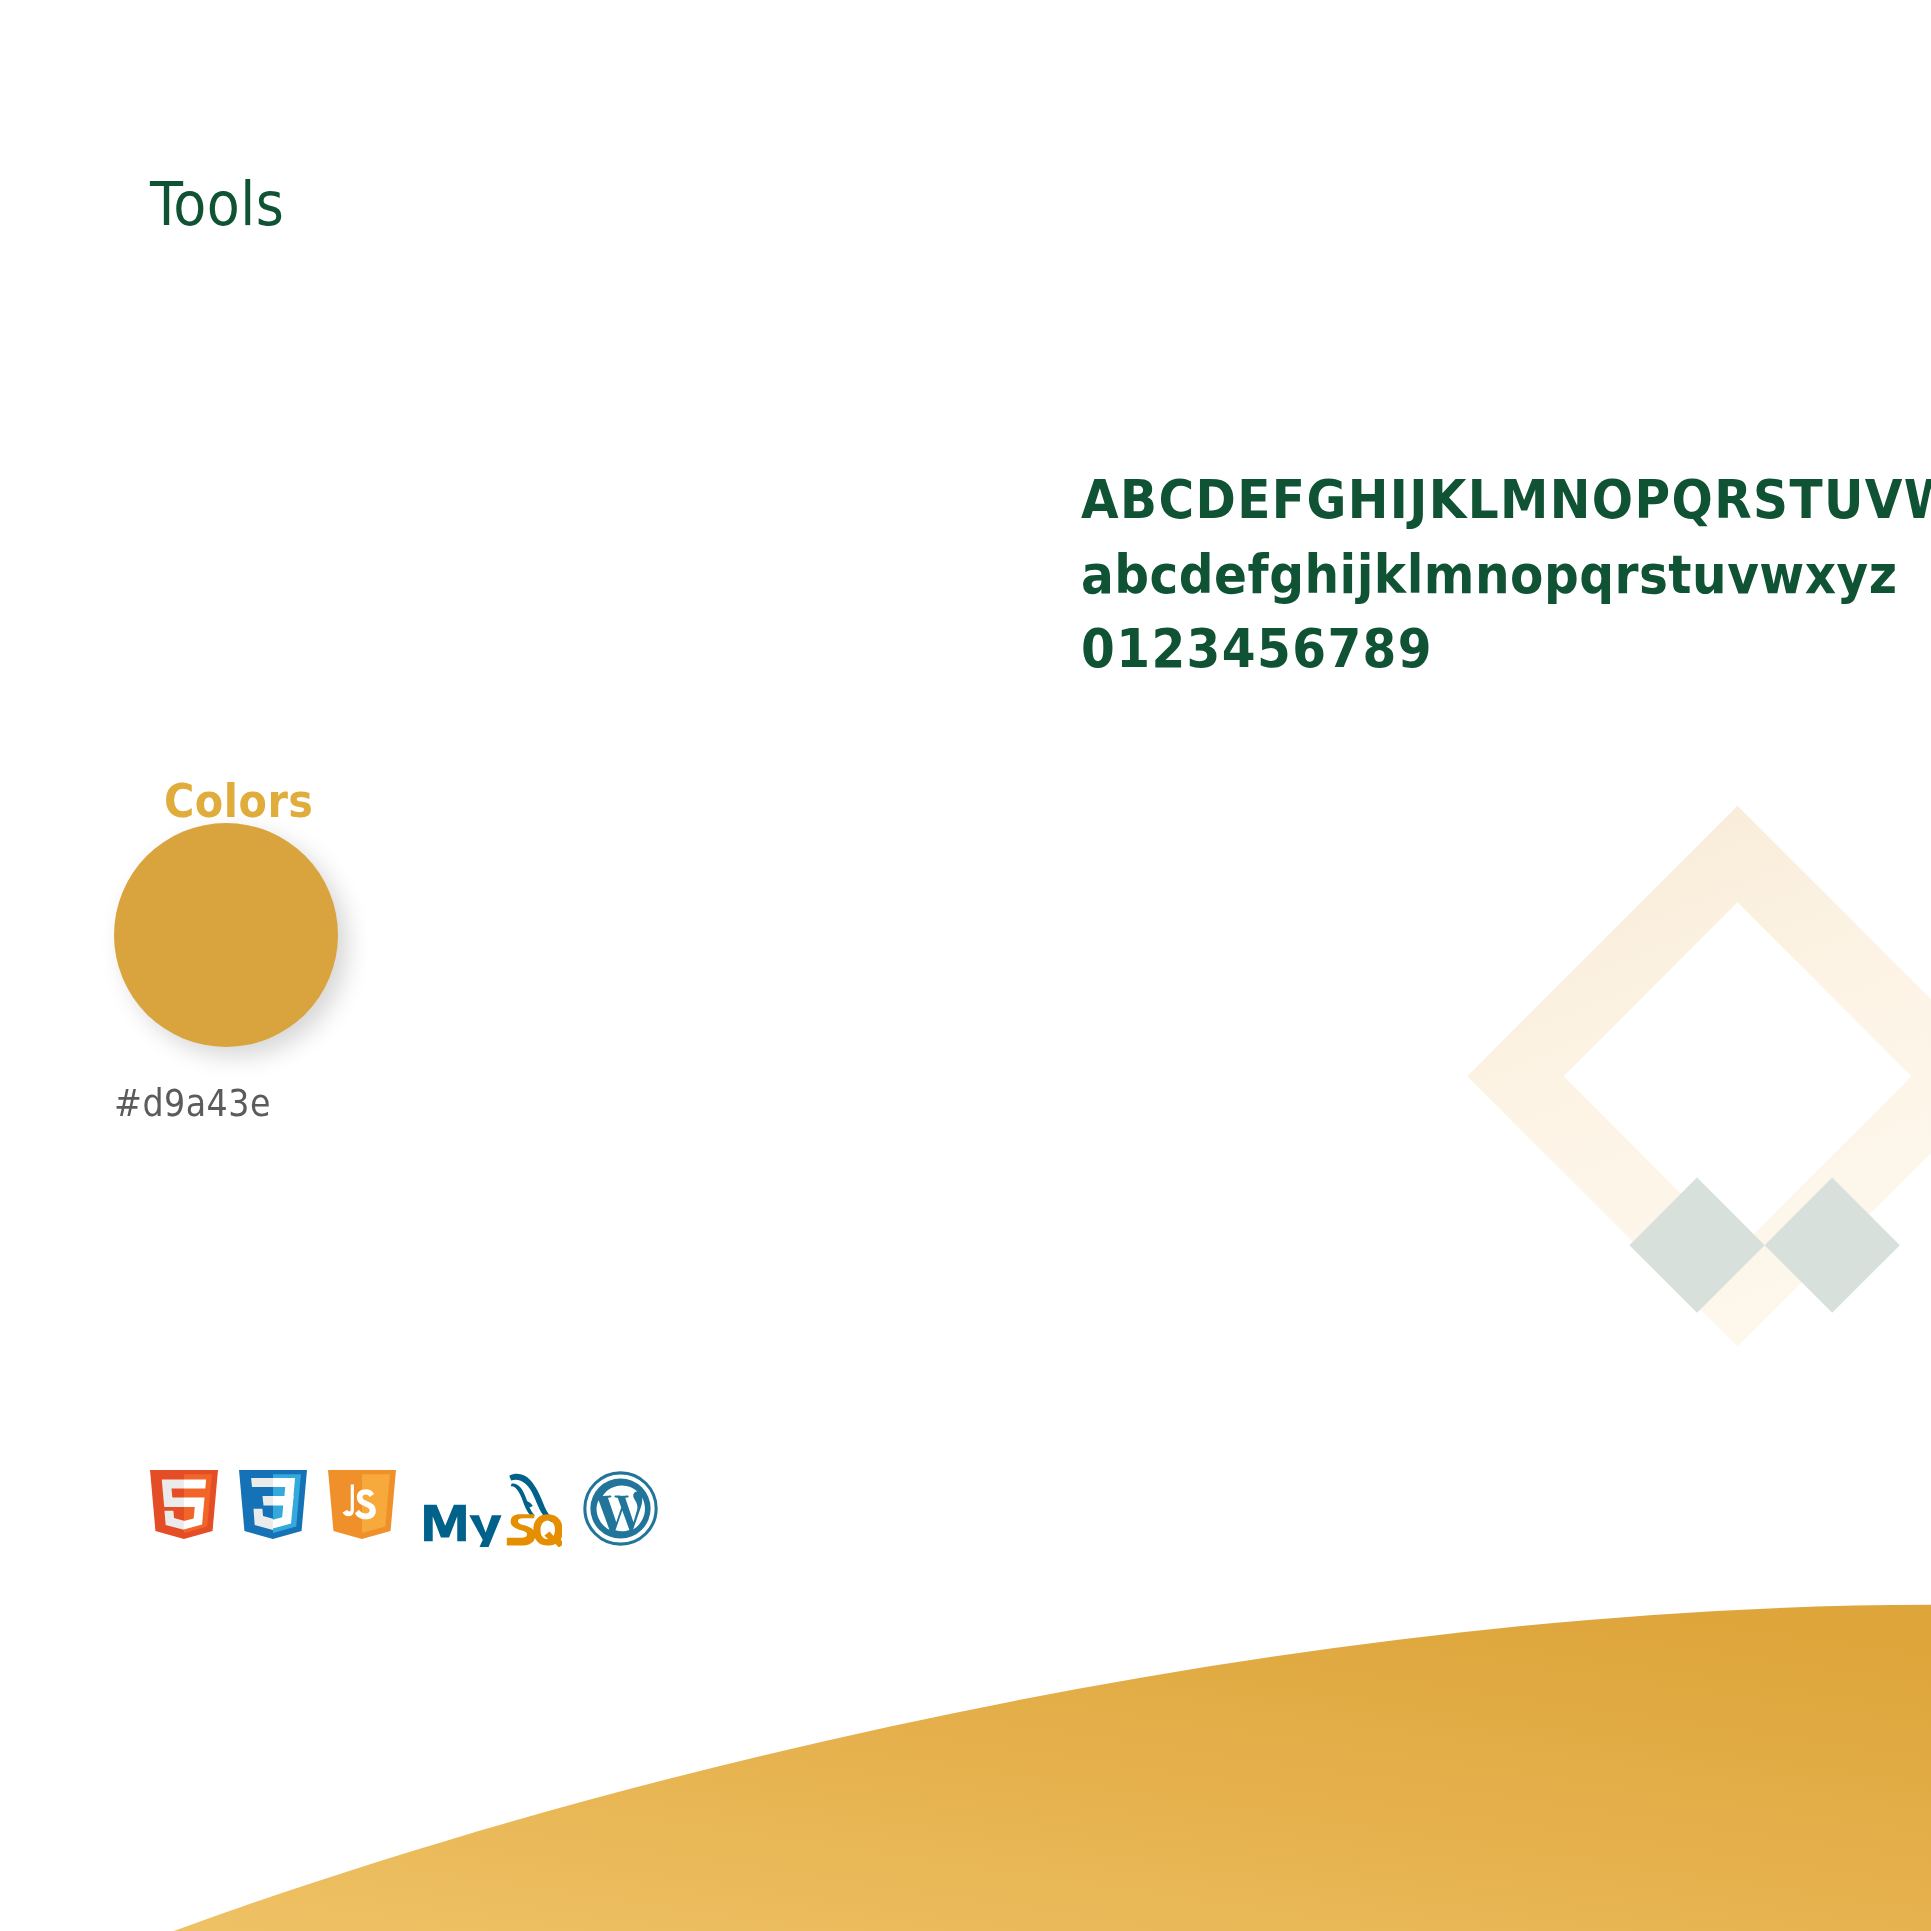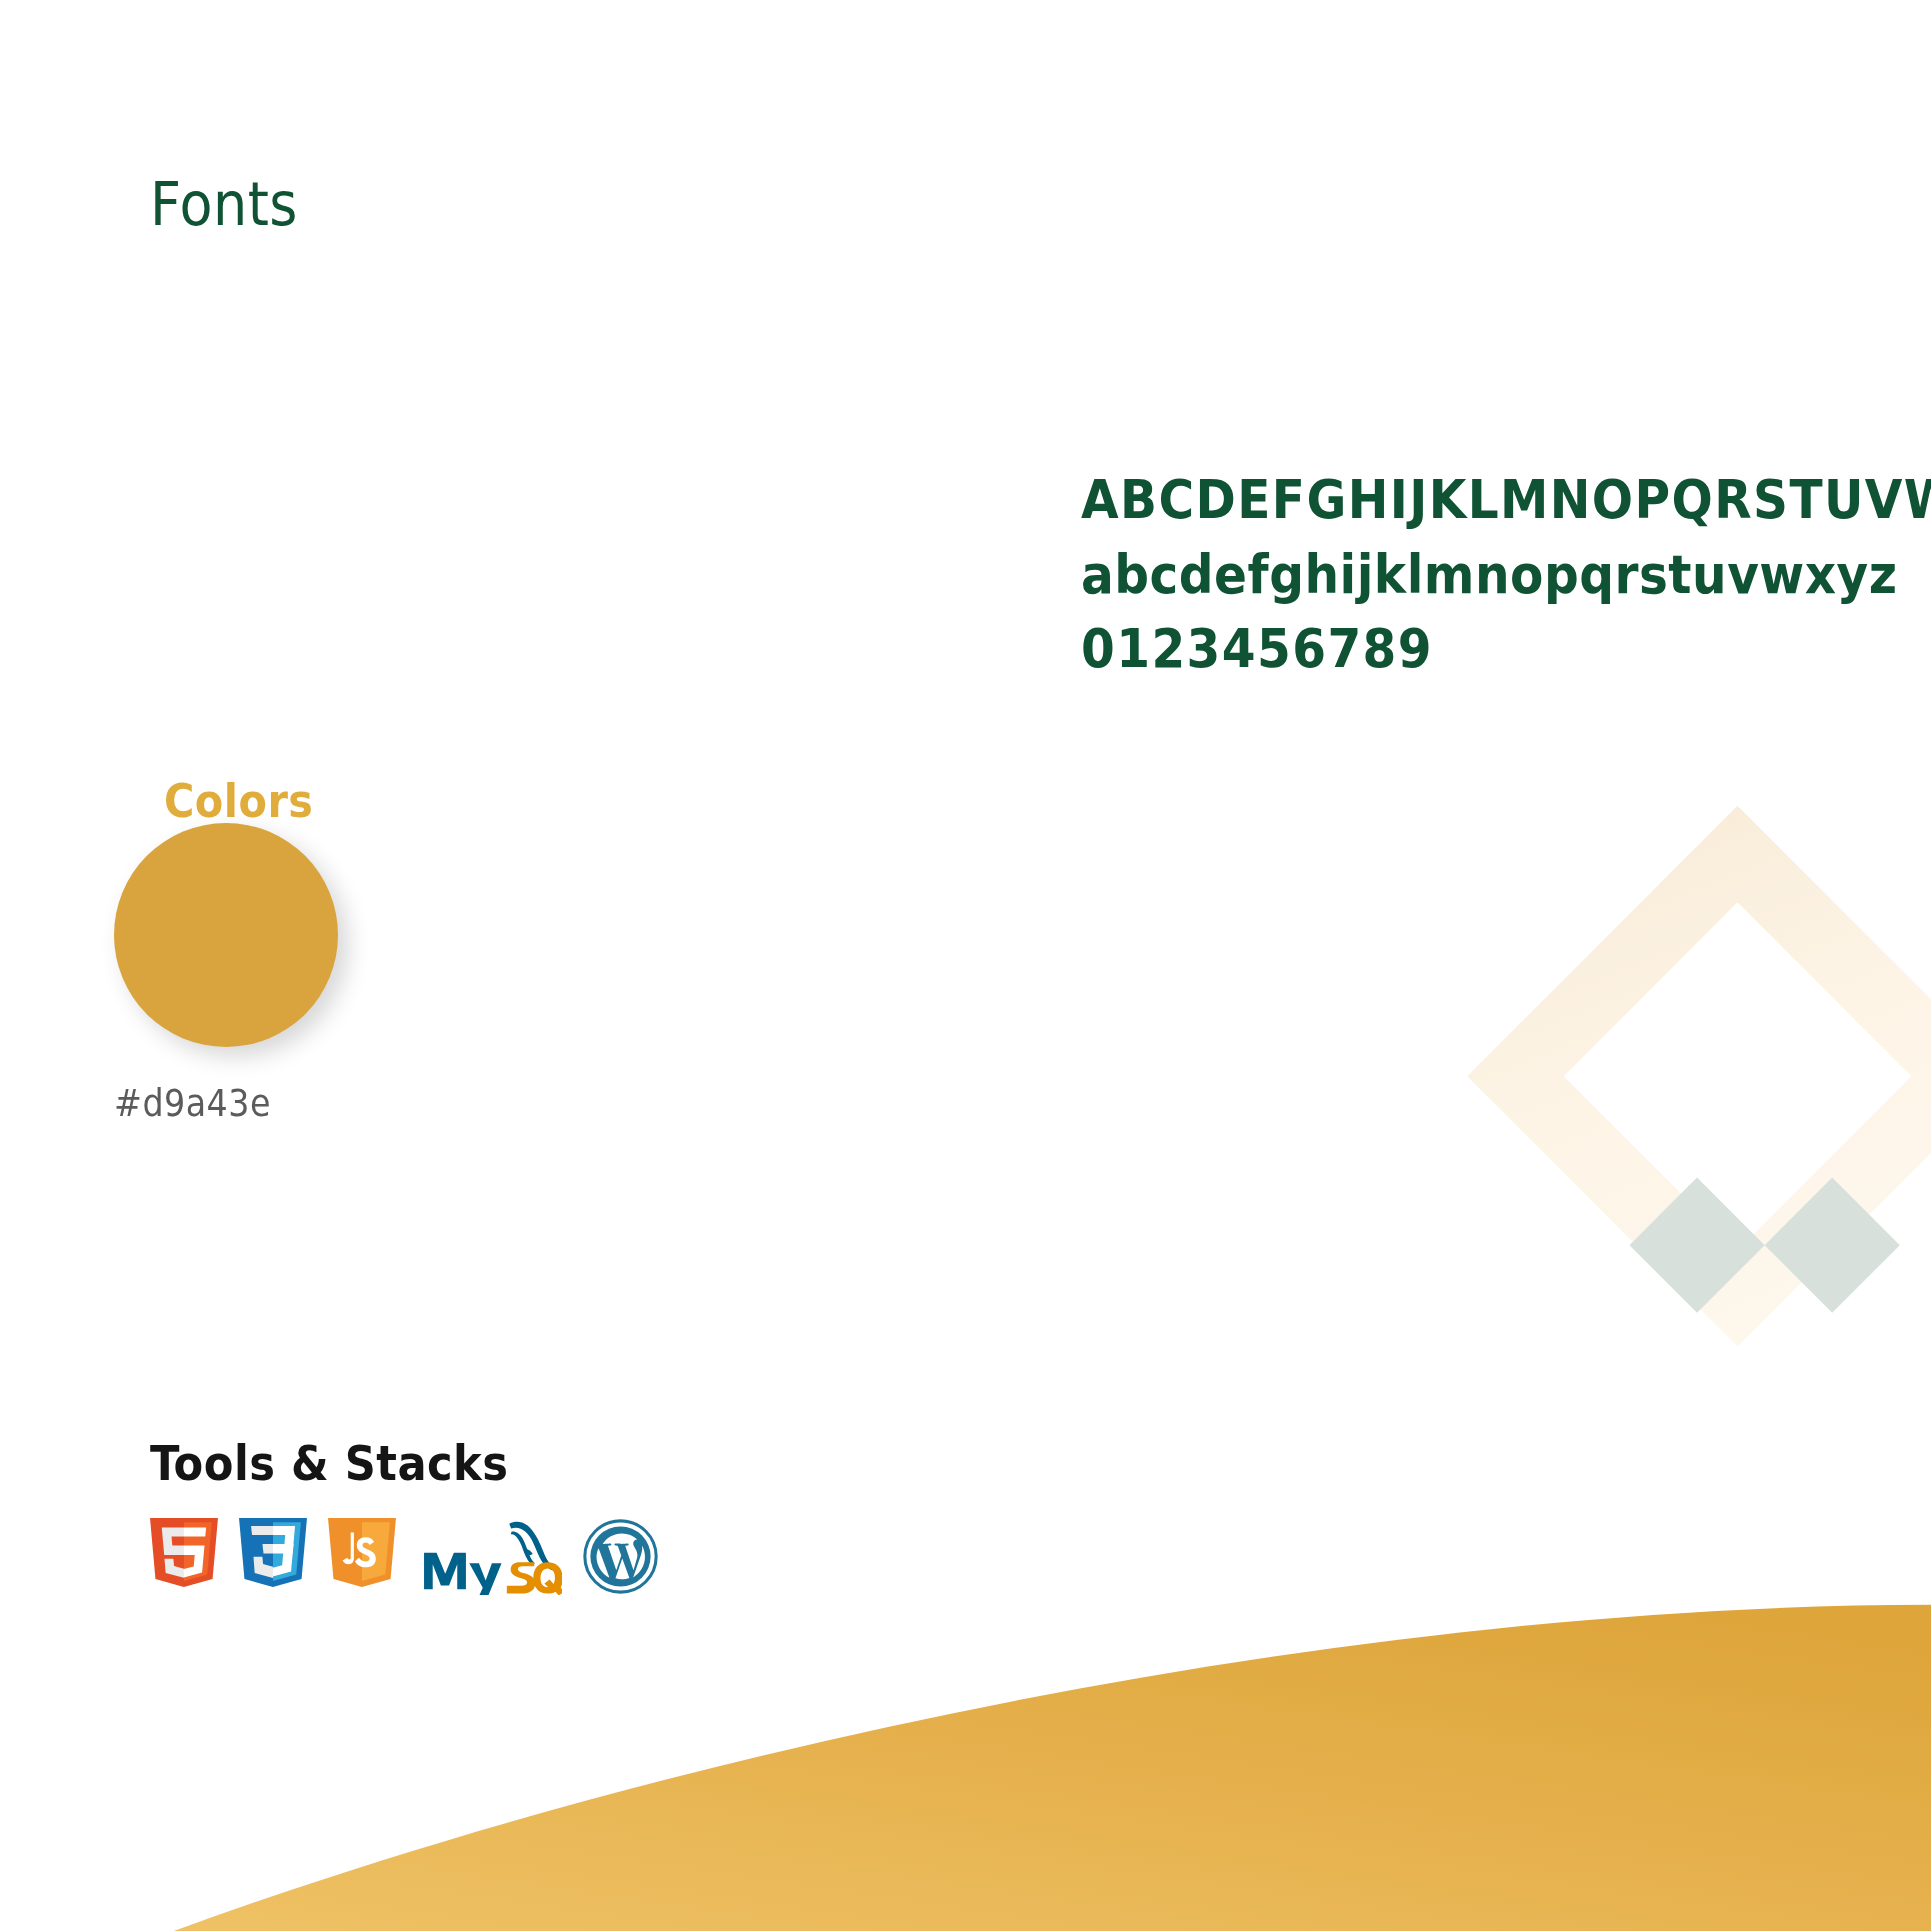--- a/index.html
+++ b/index.html
@@ -155,42 +155,41 @@
       <linearGradient id="curveGrad" x1="0.05" y1="1" x2="0.85" y2="0">
         <stop offset="0%" stop-color="#eec164"></stop>
         <stop offset="55%" stop-color="#e5b04c"></stop>
         <stop offset="100%" stop-color="#dda53a"></stop>
       </linearGradient>
     </defs>
     <path d="M 2000 62 C 1400 62 700 210 180 400 L 2000 400 Z" fill="url(#curveGrad)"></path>
   </svg>
 
   <div class="fonts-block">
-    <div class="fonts-label">Fonts</div>
+    <div class="fonts-label">Tools</div>
   </div>
 
   <div class="specimen">
     <div class="specimen-line spec-upper">ABCDEFGHIJKLMNOPQRSTUVWXYZ</div>
     <div class="specimen-line spec-lower">abcdefghijklmnopqrstuvwxyz</div>
     <div class="specimen-line spec-digits">0123456789</div>
   </div>
 
   <div class="colors-block">
     <div class="colors-label">Colors</div>
   </div>
 
   <div class="swatch-row">
     <div class="swatch sw0">
       <div class="swatch-dot" style="background-color: rgb(217, 164, 62);"></div>
       <div class="swatch-hex">#d9a43e</div>
     </div>
   </div>
 
   <div class="tools-block">
-    <div class="tools-label">Tools &amp; Stacks</div>
 
     <div class="tools-row">
 
       <svg class="tool-icon" width="68" height="77" viewBox="0 0 512 580" xmlns="http://www.w3.org/2000/svg">
         <path fill="#e44d26" d="M41 460 L0 0 512 0 471 460 255 520 Z"></path>
         <path fill="#f16529" d="M256 474 L431 426 466 32 256 32 Z"></path>
         <path fill="#ebebeb" d="M256 208 L168 208 162 139 256 139 256 72 89 72 90 90 107 279 256 279 Z
                                  M256 382 L255 382 181 362 176 307 109 307 118 414 255 450 256 450 Z"></path>
         <path fill="#ffffff" d="M255 208 L255 279 337 279 329 365 255 385 255 449 392 411 393 402 409 225 411 208 Z
                                  M255 72 L255 116 255 138 255 139 416 139 416 139 418 122 421 90 422 72 Z"></path>

